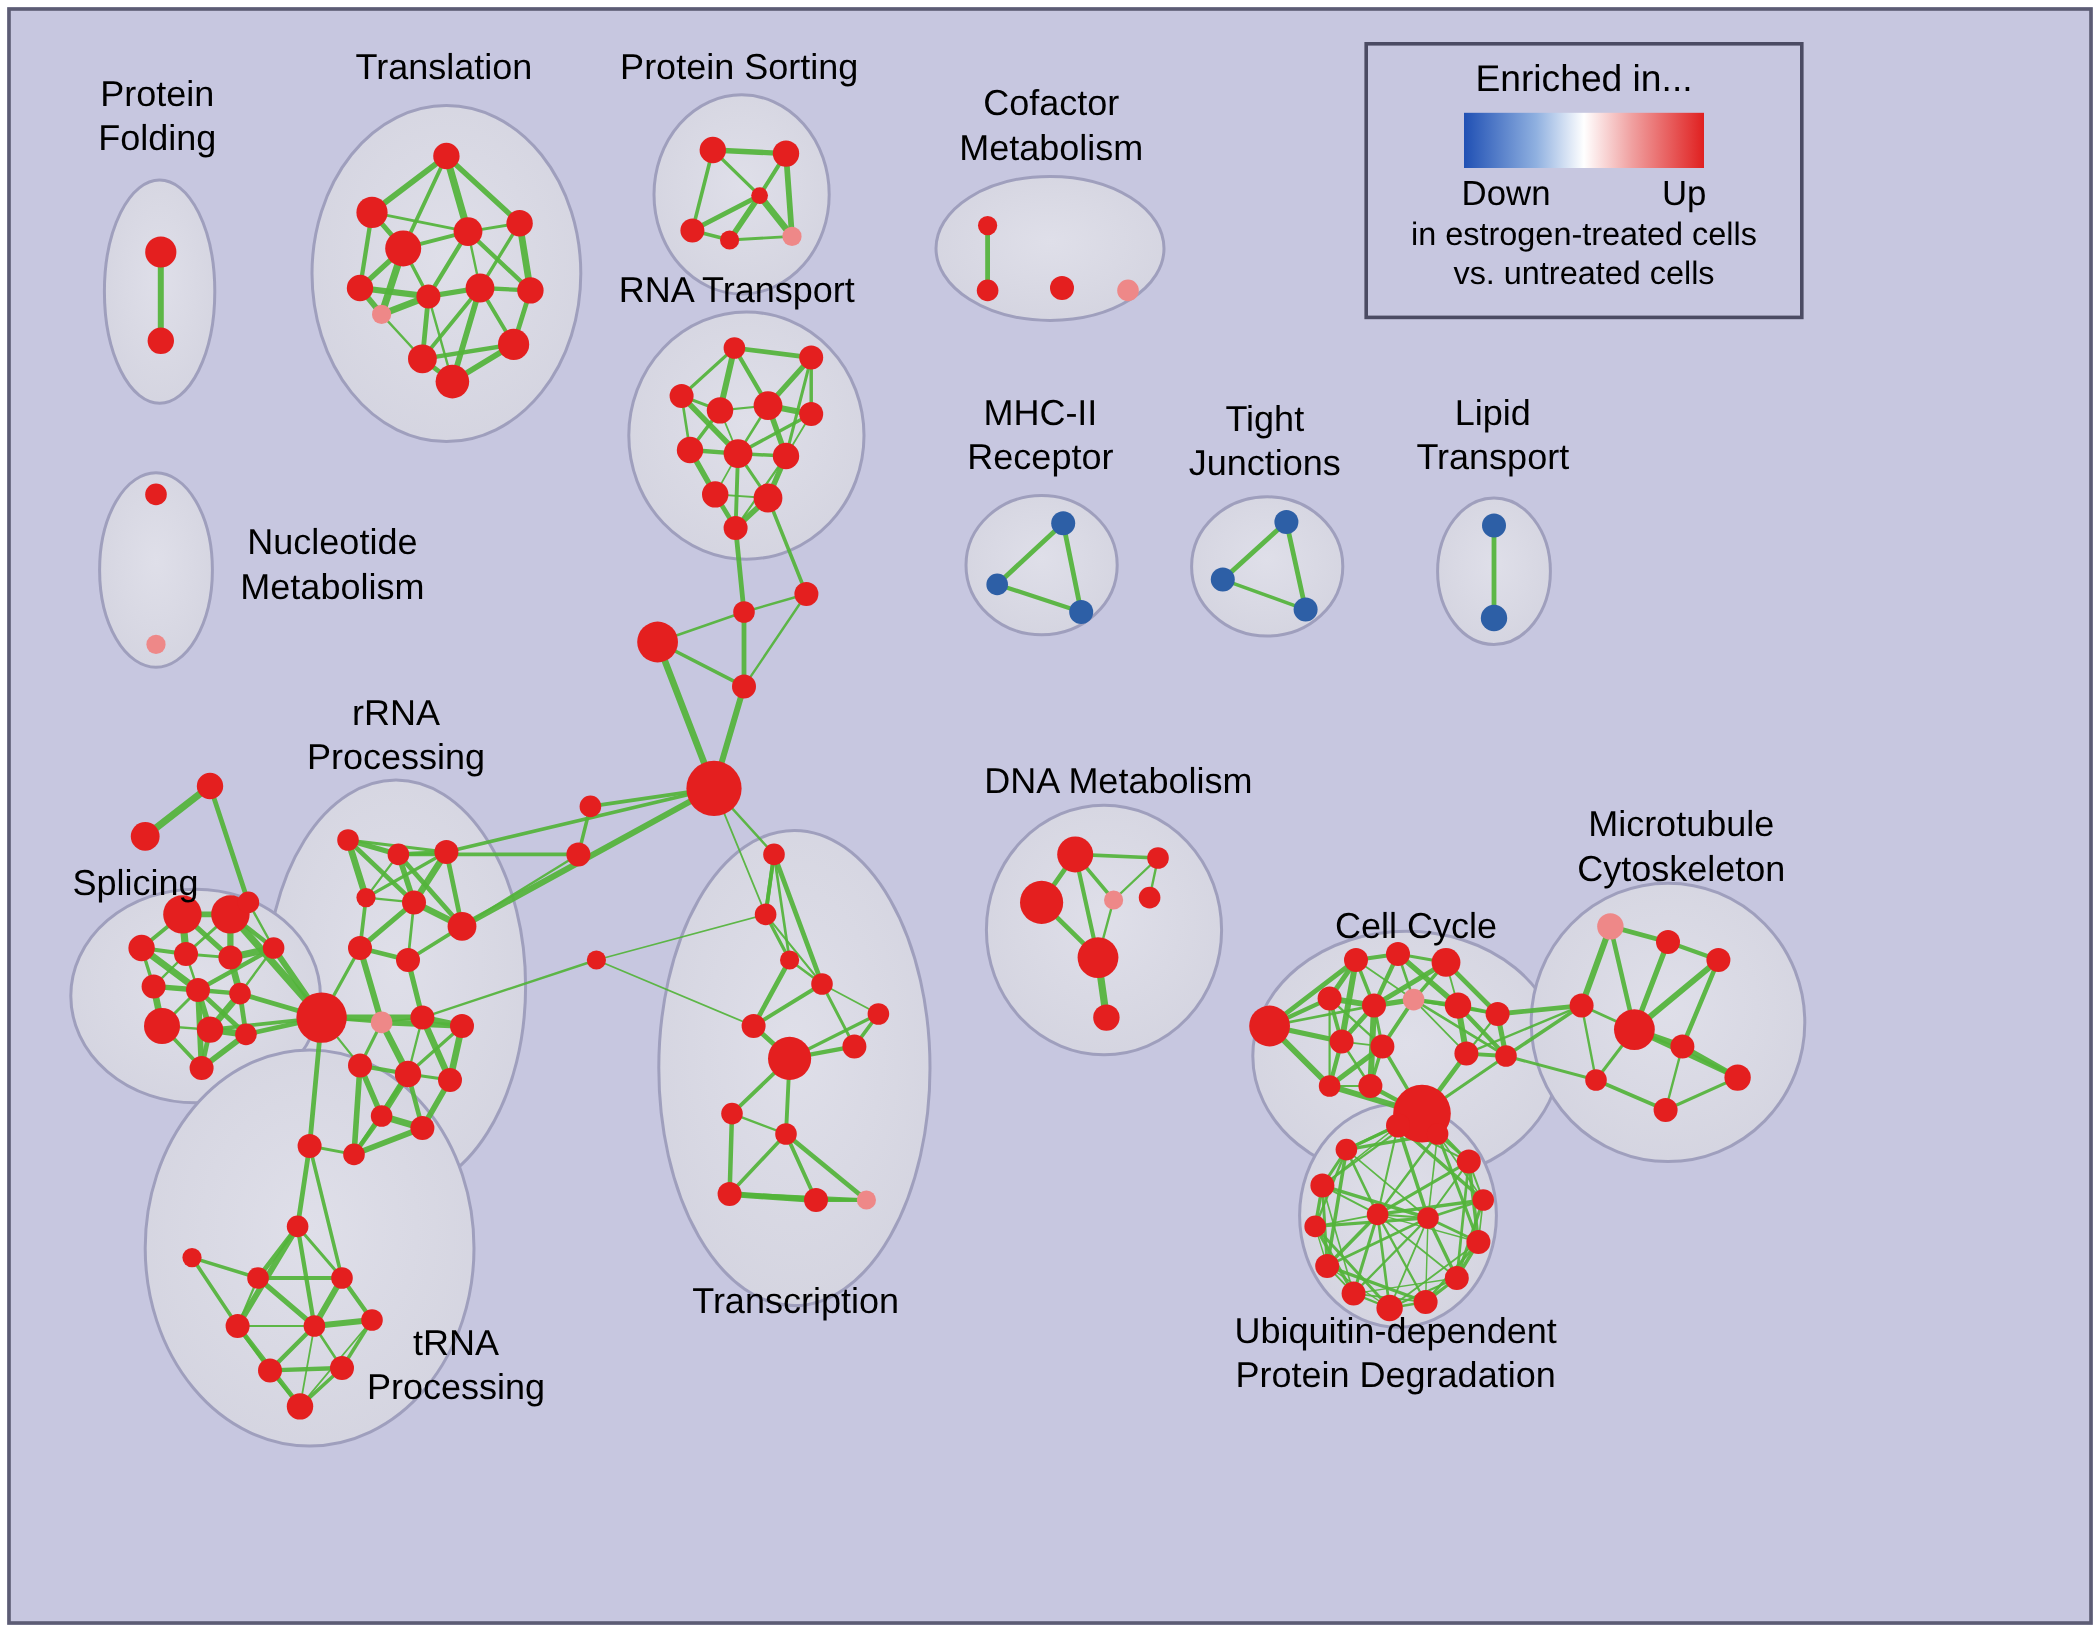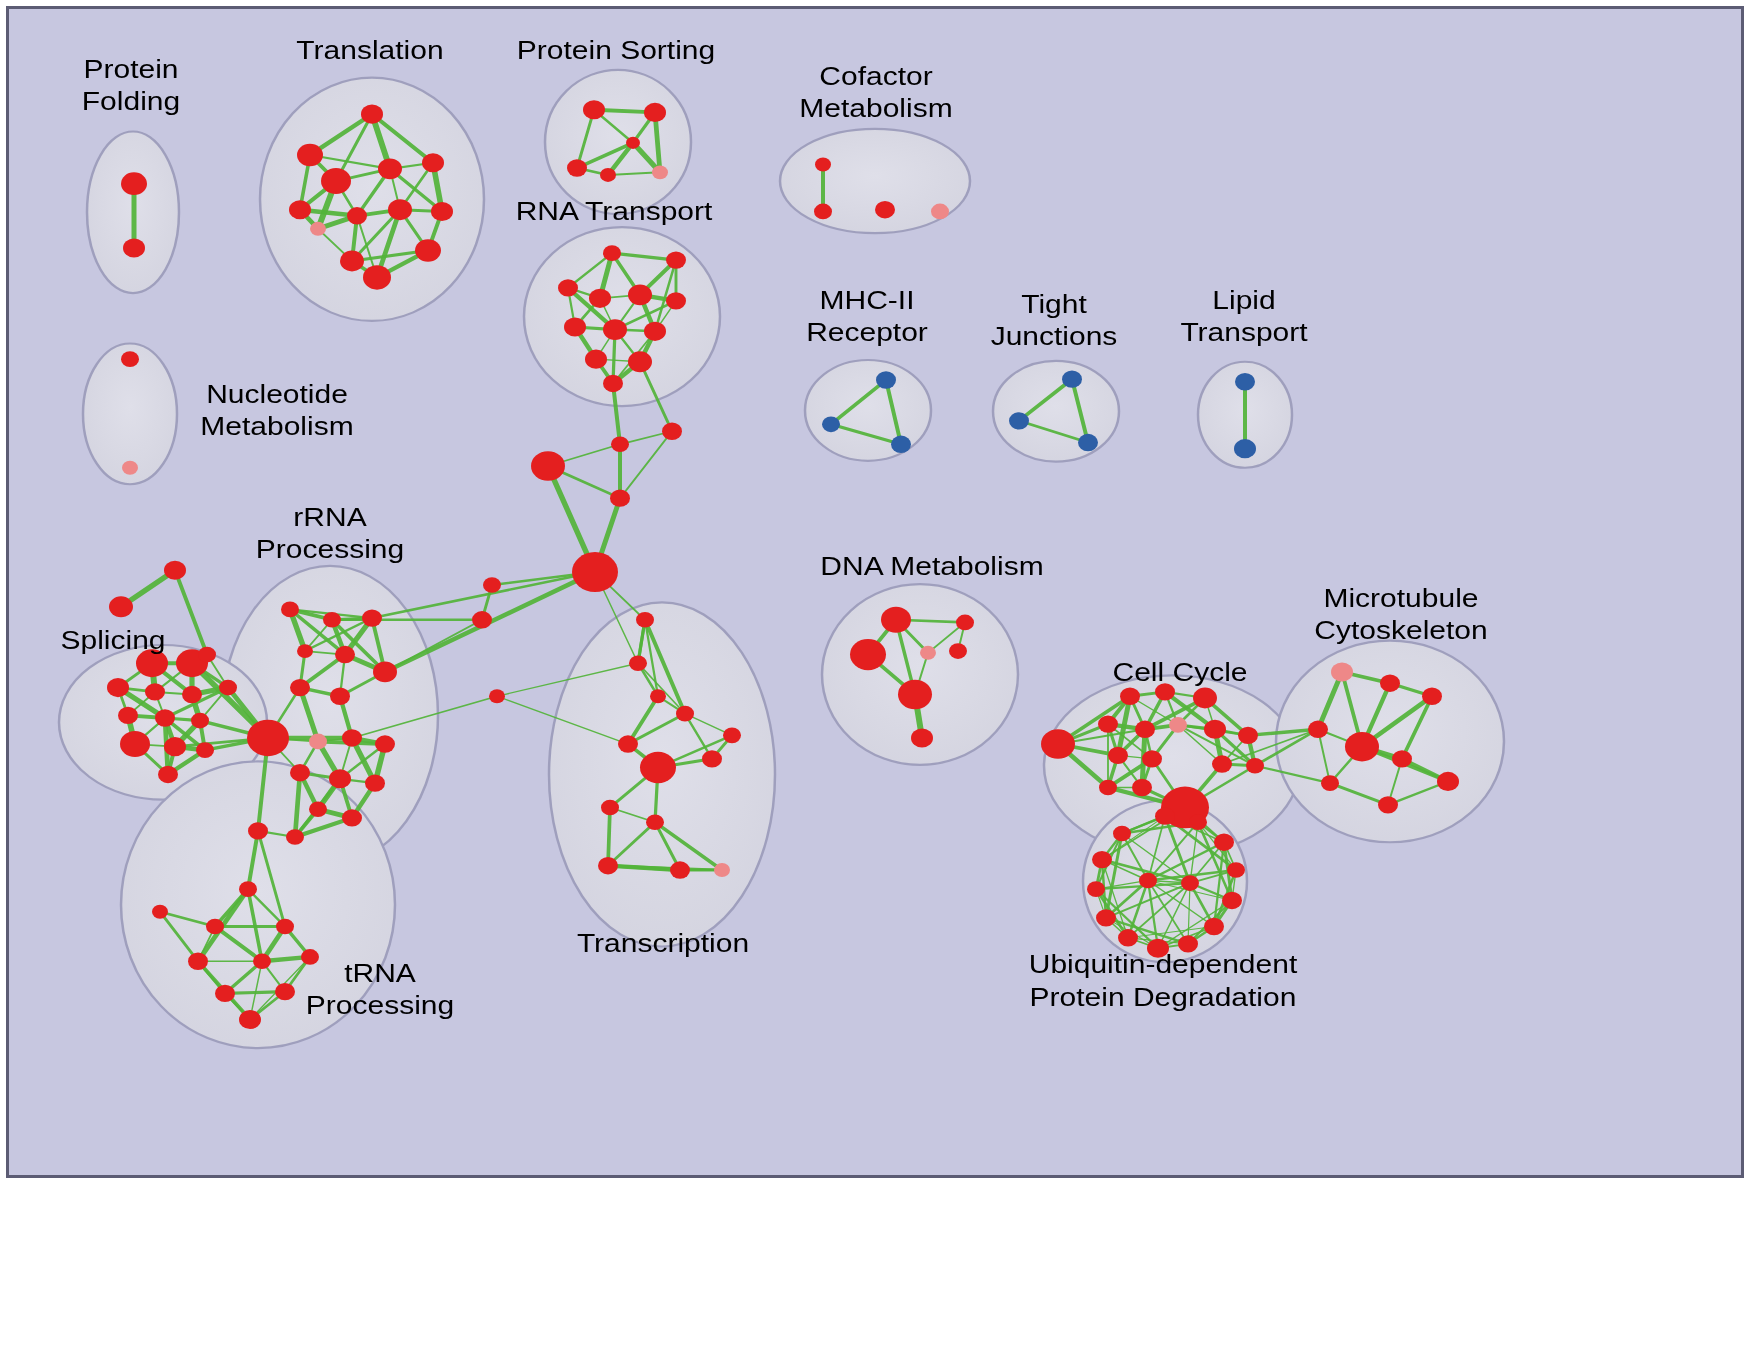--- a/index.html
+++ b/index.html
@@ -1,18 +1,18 @@
 <!DOCTYPE html>
 <html><head>
 <meta charset="utf-8">
 <style>
   html,body{margin:0;padding:0;background:#ffffff;}
   body{width:1750px;height:1360px;position:relative;overflow:hidden;
        font-family:"Liberation Sans",sans-serif;}
-  .panel{position:absolute;left:6px;top:6px;width:1738px;height:1172px;
+  .panel{position:absolute;left:6px;top:6px;width:1738px;height:1348px;
          box-sizing:border-box;border:3px solid #5c5c74;background:#c7c7e0;}
   .panel svg{position:absolute;left:0;top:0;width:100%;height:100%;}
   .cluster-label{font-family:"Liberation Sans",sans-serif;font-size:30px;fill:#000;}
   .legend{position:absolute;left:1128px;top:26px;width:366px;height:231px;
           box-sizing:border-box;border:3px solid #4b4b63;background:#c7c7e0;
           text-align:center;color:#000;}
   .legend-title{margin-top:10px;font-size:31px;}
   .legend-bar{width:200px;height:46px;margin:10px auto 6px auto;
           background:linear-gradient(to right,#2050b4 0%,#8fb0e0 30%,#ffffff 50%,#f0a0a0 70%,#e02020 100%);}
   .legend-row{display:flex;justify-content:space-between;width:204px;margin:0 auto;font-size:29px;}
@@ -608,14 +608,24 @@
         <text x="113" y="746" text-anchor="middle" class="cluster-label"><tspan x="113" dy="0">Splicing</tspan></text>
         <text x="380" y="1129" text-anchor="middle" class="cluster-label"><tspan x="380" dy="0">tRNA</tspan><tspan x="380" dy="37">Processing</tspan></text>
         <text x="663" y="1094" text-anchor="middle" class="cluster-label"><tspan x="663" dy="0">Transcription</tspan></text>
         <text x="932" y="661" text-anchor="middle" class="cluster-label"><tspan x="932" dy="0">DNA Metabolism</tspan></text>
         <text x="1180" y="782" text-anchor="middle" class="cluster-label"><tspan x="1180" dy="0">Cell Cycle</tspan></text>
         <text x="1401" y="697" text-anchor="middle" class="cluster-label"><tspan x="1401" dy="0">Microtubule</tspan><tspan x="1401" dy="37">Cytoskeleton</tspan></text>
         <text x="1163" y="1119" text-anchor="middle" class="cluster-label"><tspan x="1163" dy="0">Ubiquitin-dependent</tspan><tspan x="1163" dy="37">Protein Degradation</tspan></text>
       </g>
   </svg>
 
+  <div class="legend">
+    <div class="legend-title">Enriched in...</div>
+    <div class="legend-bar"></div>
+    <div class="legend-row">
+      <span>Down</span>
+      <span>Up</span>
+    </div>
+    <div class="legend-line">in estrogen-treated cells</div>
+    <div class="legend-line">vs. untreated cells</div>
+  </div>
 
 </div>
 
 </body></html>

